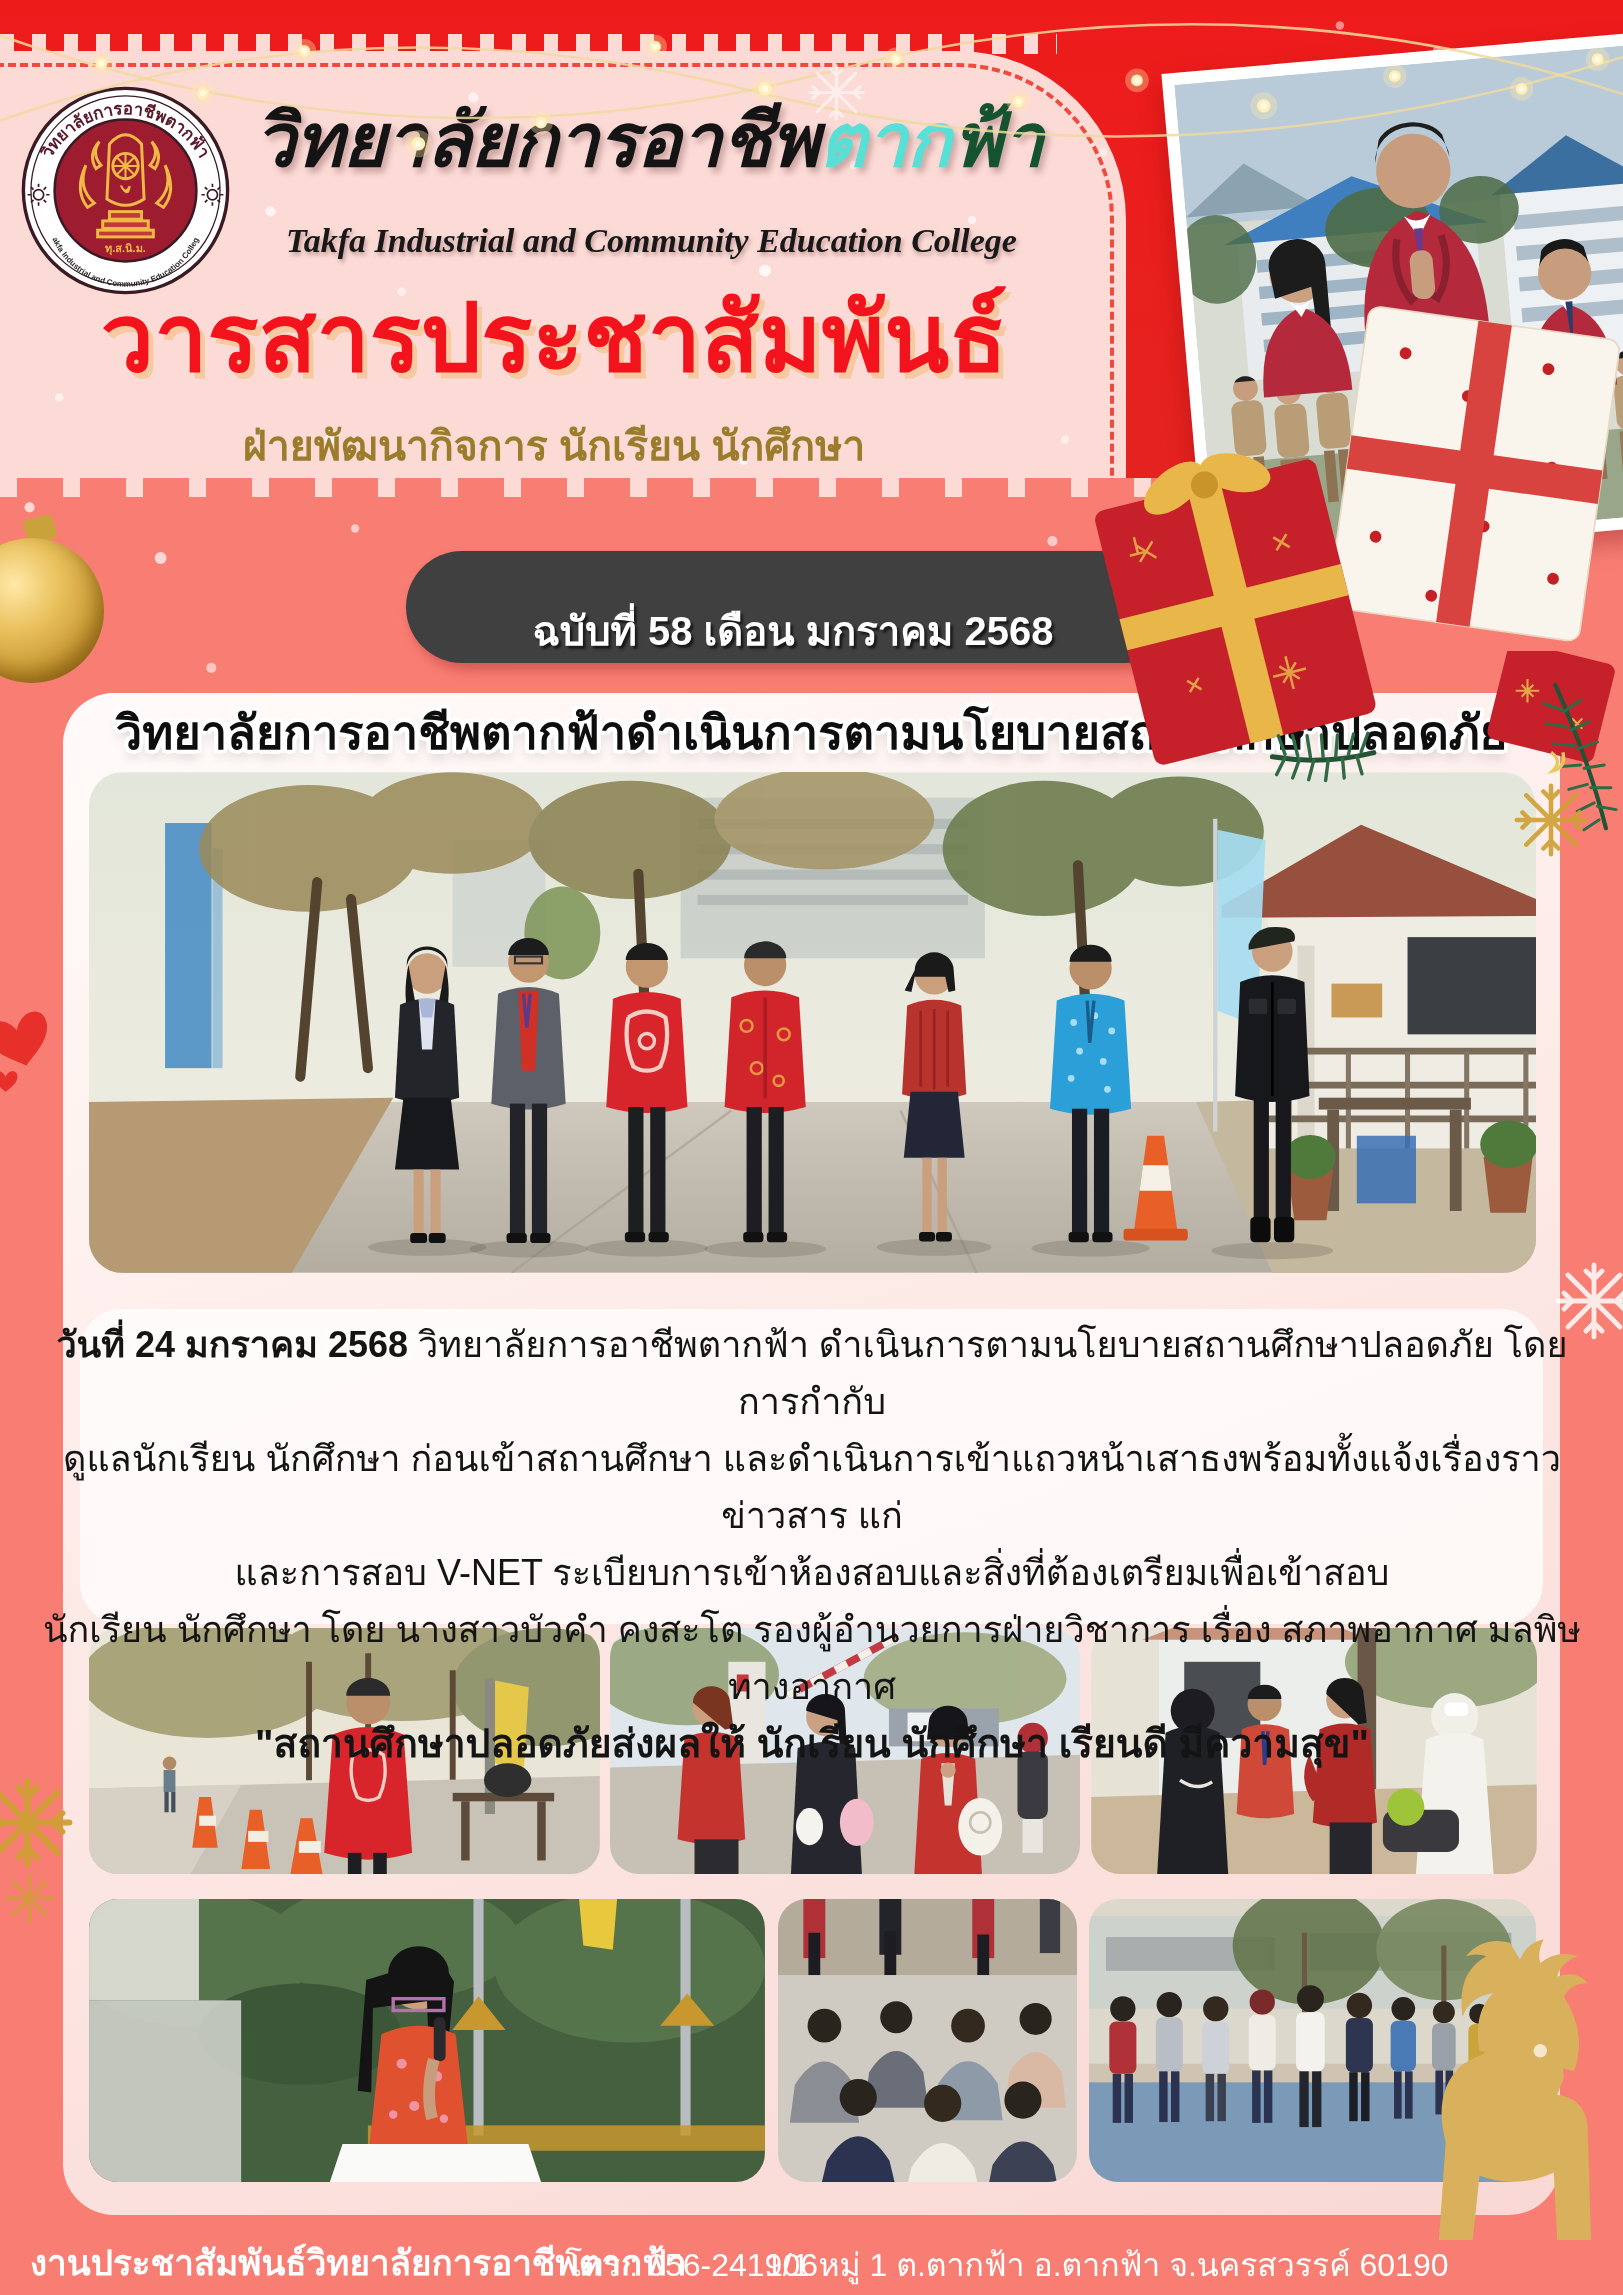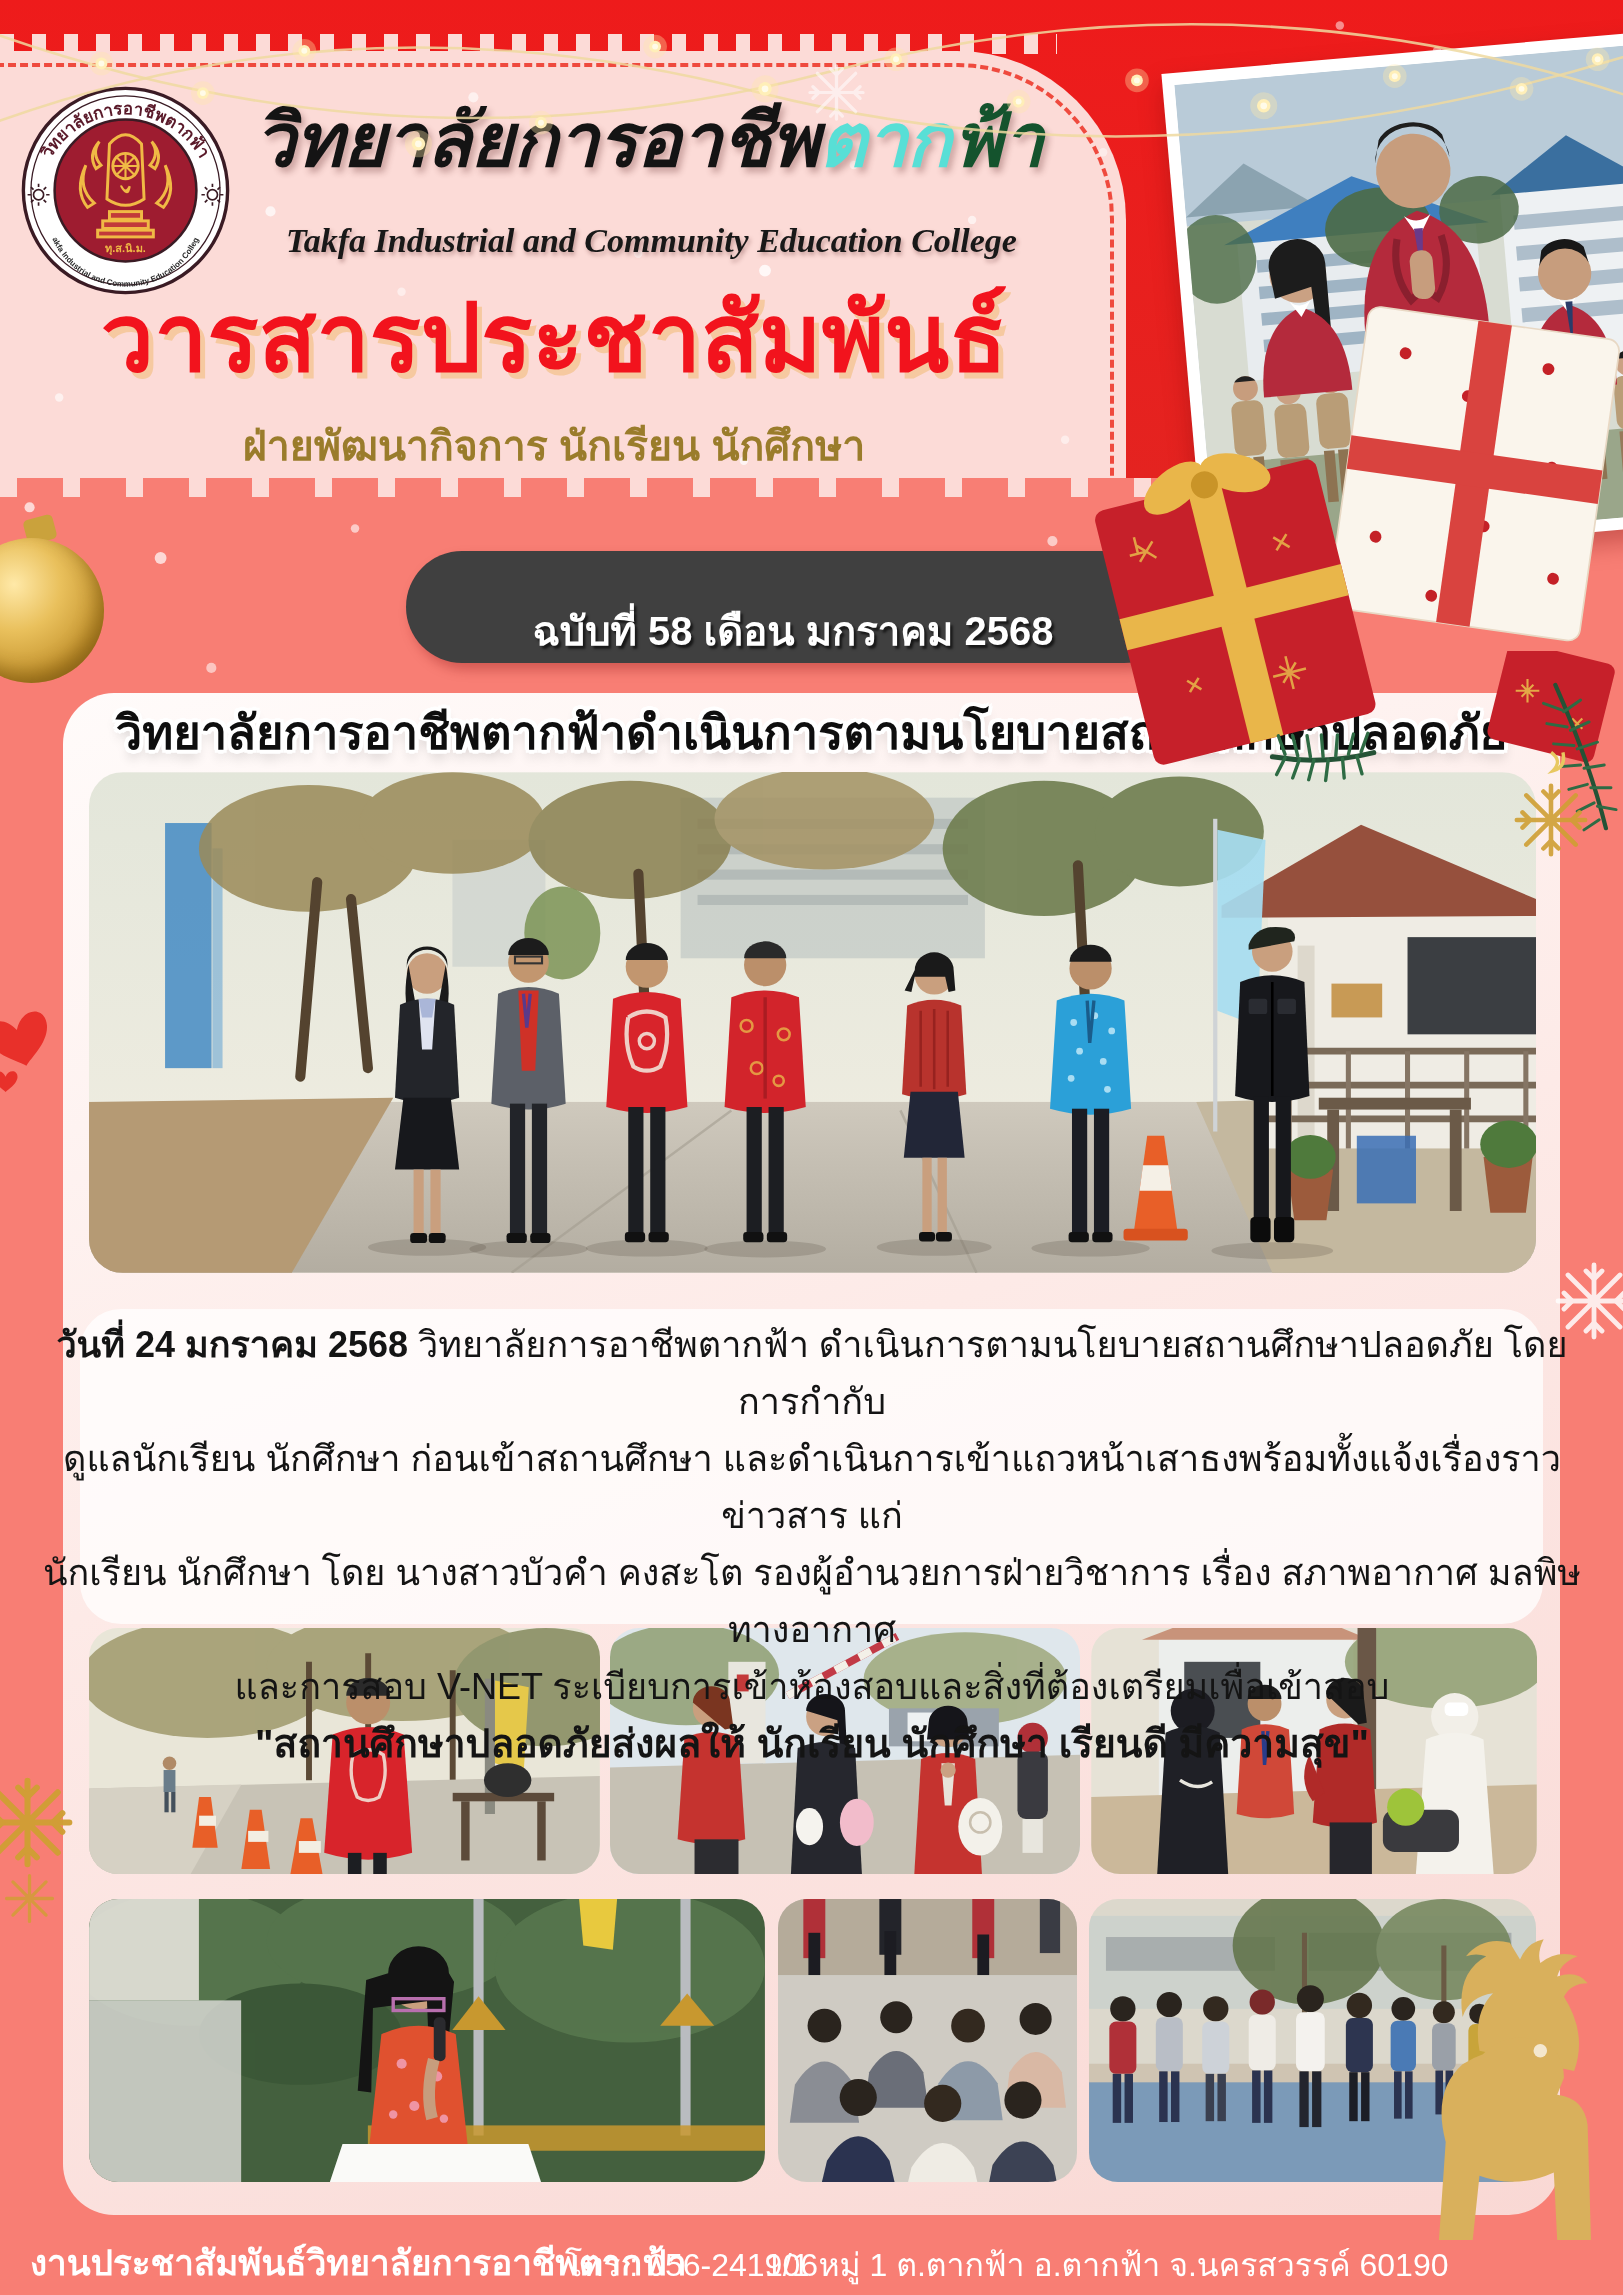--- a/index.html
+++ b/index.html
@@ -633,22 +633,22 @@
         <rect x="1374" y="526" width="24" height="30" rx="5" fill="#0c0c0c"></rect>
           <rect x="1402" y="526" width="24" height="30" rx="5" fill="#0c0c0c"></rect>
       </g>
     </svg>
   </div>
 
   <div class="abs article-panel"></div>
   <div class="abs article">
     <div><span class="b">วันที่ 24 มกราคม 2568</span><span> วิทยาลัยการอาชีพตากฟ้า ดำเนินการตามนโยบายสถานศึกษาปลอดภัย โดยการกำกับ</span></div>
     <div>ดูแลนักเรียน นักศึกษา ก่อนเข้าสถานศึกษา และดำเนินการเข้าแถวหน้าเสาธงพร้อมทั้งแจ้งเรื่องราวข่าวสาร แก่</div>
+    <div>และการสอบ V-NET ระเบียบการเข้าห้องสอบและสิ่งที่ต้องเตรียมเพื่อเข้าสอบ</div>
     <div>นักเรียน นักศึกษา โดย นางสาวบัวคำ คงสะโต รองผู้อำนวยการฝ่ายวิชาการ เรื่อง สภาพอากาศ มลพิษทางอากาศ</div>
-    <div>และการสอบ V-NET ระเบียบการเข้าห้องสอบและสิ่งที่ต้องเตรียมเพื่อเข้าสอบ</div>
     <div class="quote">"สถานศึกษาปลอดภัยส่งผลให้ นักเรียน นักศึกษา เรียนดี มีความสุข"</div>
   </div>
 
   <div class="abs photo g p1">
     <svg viewBox="0 0 604 291" width="511" height="246">
       <rect width="604" height="291" fill="#e9e6d8"></rect>
       <g fill="#9a9464" opacity=".8">
           <ellipse cx="140" cy="60" rx="150" ry="70"></ellipse>
           <ellipse cx="370" cy="45" rx="160" ry="65"></ellipse>
           <ellipse cx="540" cy="70" rx="110" ry="70" fill="#7d8455"></ellipse>

